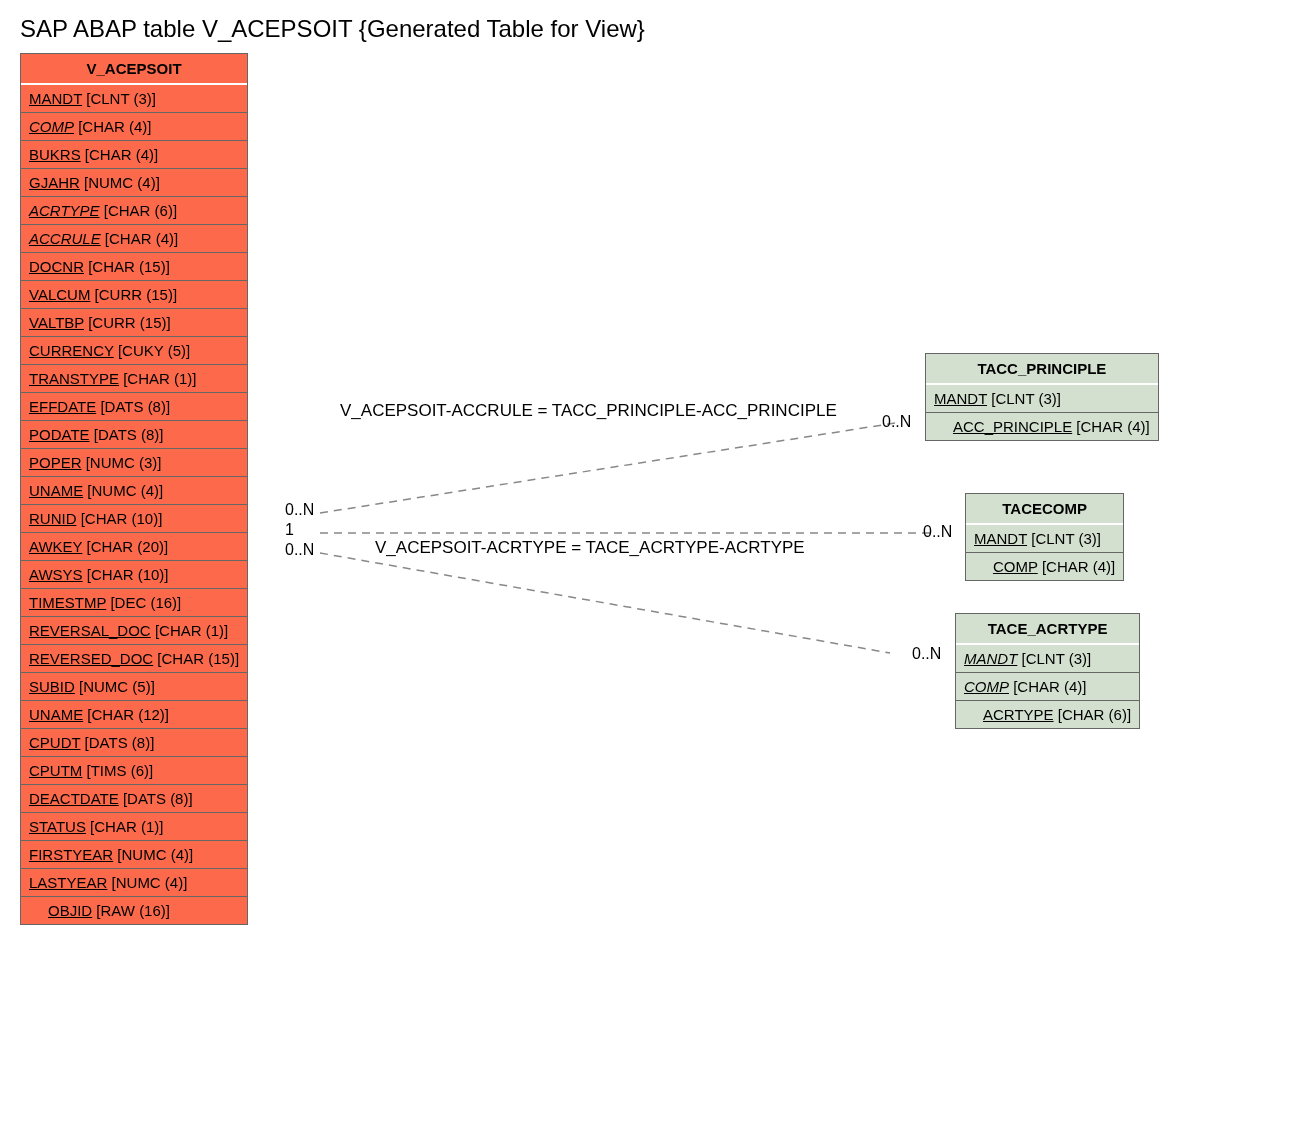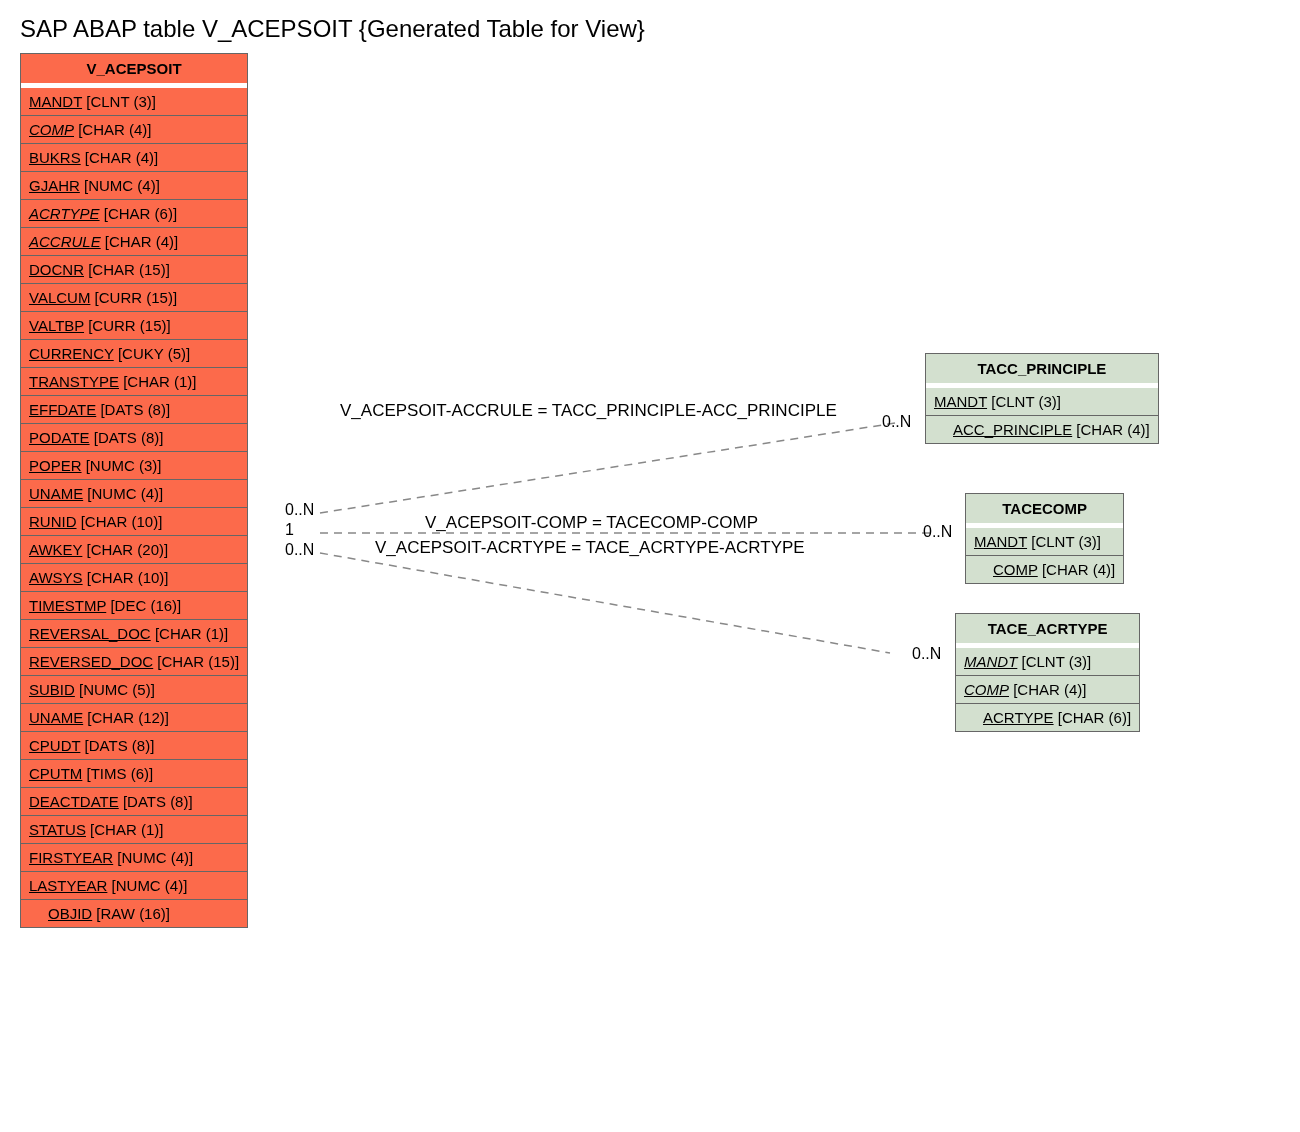--- a/index.html
+++ b/index.html
@@ -23,21 +23,21 @@
   }
   .entity {
     position: absolute;
     border: 1px solid #666;
     font-size: 15px;
   }
   .entity-header {
     font-weight: bold;
     text-align: center;
     padding: 6px 12px;
-    border-bottom: 5px solid #ffffff;
+    border-bottom: 2px solid #ffffff;
     white-space: nowrap;
   }
   .entity-row {
     padding: 5px 8px;
     border-bottom: 1px solid #666;
     white-space: nowrap;
     color: #000;
   }
   .entity-row:last-child { border-bottom: none; padding-left: 27px; }
   .fld-name { text-decoration: underline; }
@@ -137,21 +137,20 @@
   <div class="entity rel-entity" style="left:935px; top:560px;">
     <div class="entity-header">TACE_ACRTYPE</div>
     <div id="rel2-fields">
         <div class="entity-row"><span class="fld-name italic">MANDT</span><span> [CLNT (3)]</span></div>
         <div class="entity-row"><span class="fld-name italic">COMP</span><span> [CHAR (4)]</span></div>
         <div class="entity-row"><span class="fld-name">ACRTYPE</span><span> [CHAR (6)]</span></div>
       </div>
   </div>
 
   <div class="edge-label-row" style="left:320px; top:348px;text-align:right;">V_ACEPSOIT-ACCRULE = TACC_PRINCIPLE-ACC_PRINCIPLE</div>
-  <div class="edge-label-row" style="left:405px; top:460px;">V_ACEPSOIT-COMP = TACECOMP-COMP</div>
   <div class="edge-label-row" style="left:355px; top:485px;">V_ACEPSOIT-ACRTYPE = TACE_ACRTYPE-ACRTYPE</div>
 
   <div class="card-label" style="left:265px; top:448px;">0..N</div>
   <div class="card-label" style="left:265px; top:468px;">1</div>
   <div class="card-label" style="left:265px; top:488px;">0..N</div>
 
   <div class="card-label" style="left:862px; top:360px;">0..N</div>
   <div class="card-label" style="left:903px; top:470px;">0..N</div>
   <div class="card-label" style="left:892px; top:592px;">0..N</div>
 

